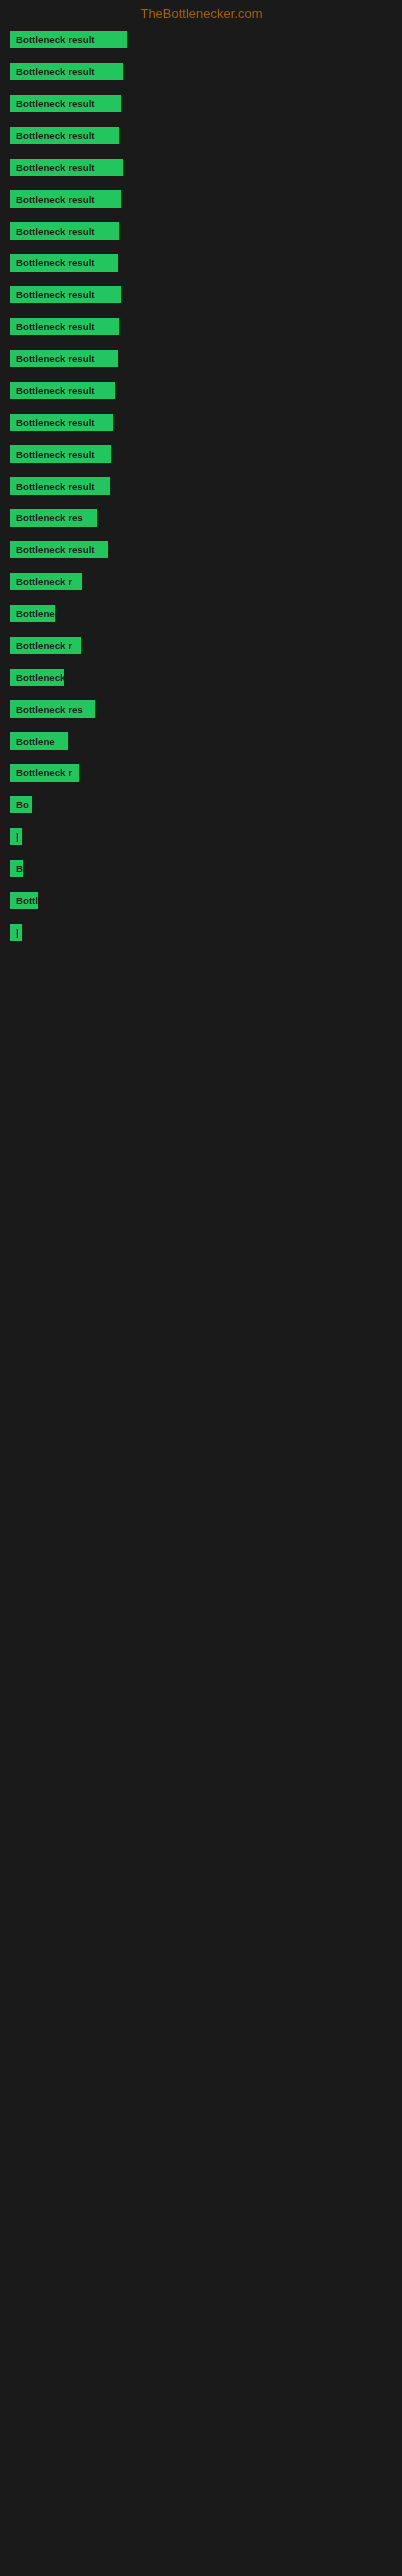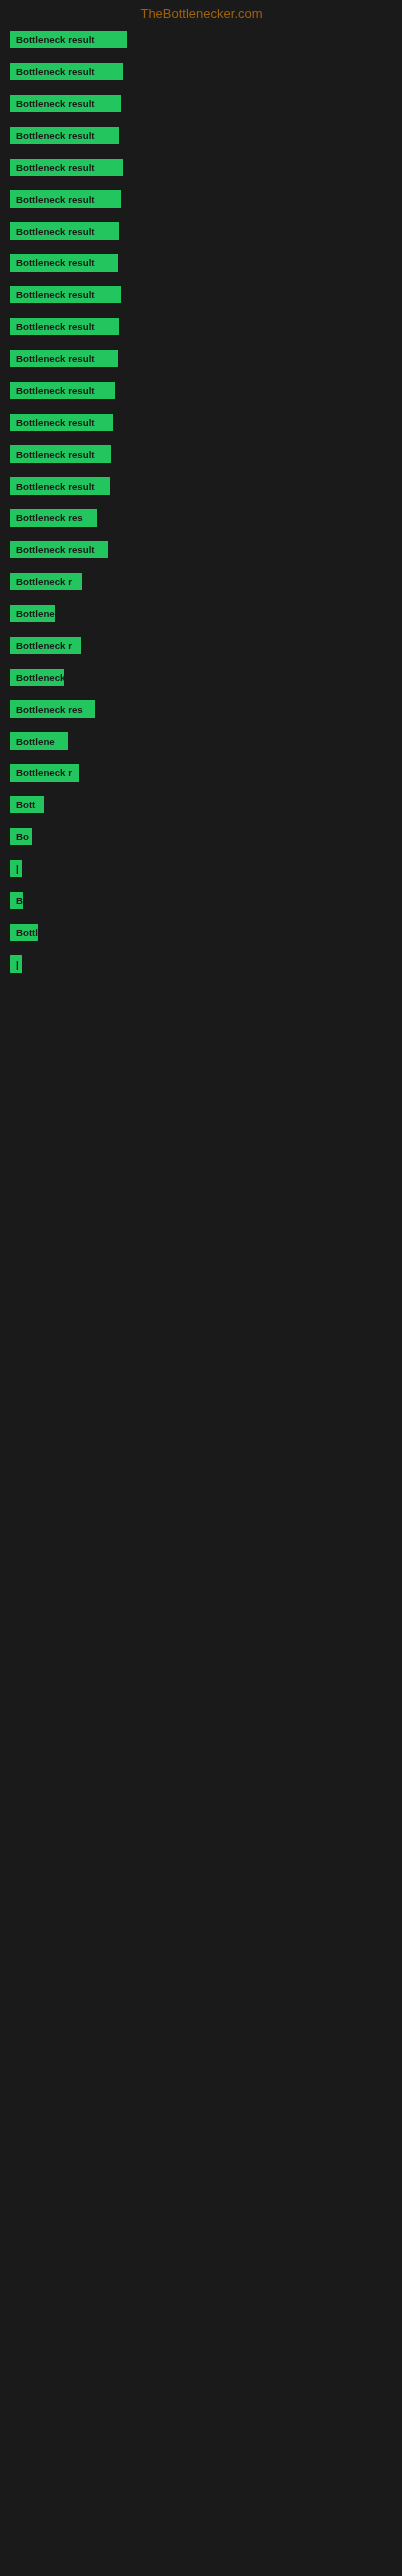--- a/index.html
+++ b/index.html
@@ -117,23 +117,20 @@
     <div class="bottleneck-item">
       <span class="bottleneck-badge" style="max-width: 85px; width: 85px;">Bottleneck res</span>
     </div>
     <div class="bottleneck-item">
       <span class="bottleneck-badge" style="max-width: 58px; width: 58px;">Bottlene</span>
     </div>
     <div class="bottleneck-item">
       <span class="bottleneck-badge" style="max-width: 69px; width: 69px;">Bottleneck r</span>
     </div>
     <div class="bottleneck-item">
-      <span class="bottleneck-badge" style="max-width: 34px; width: 34px;">Bott</span>
-    </div>
-    <div class="bottleneck-item">
       <span class="bottleneck-badge" style="max-width: 22.5px; width: 22.5px;">Bo</span>
     </div>
     <div class="bottleneck-item">
       <span class="bottleneck-badge" style="max-width: 8px; width: 8px;">|</span>
     </div>
     <div class="bottleneck-item">
       <span class="bottleneck-badge" style="max-width: 13px; width: 13px;">B</span>
     </div>
     <div class="bottleneck-item">
       <span class="bottleneck-badge" style="max-width: 42px; width: 28px;">Bottle</span>

